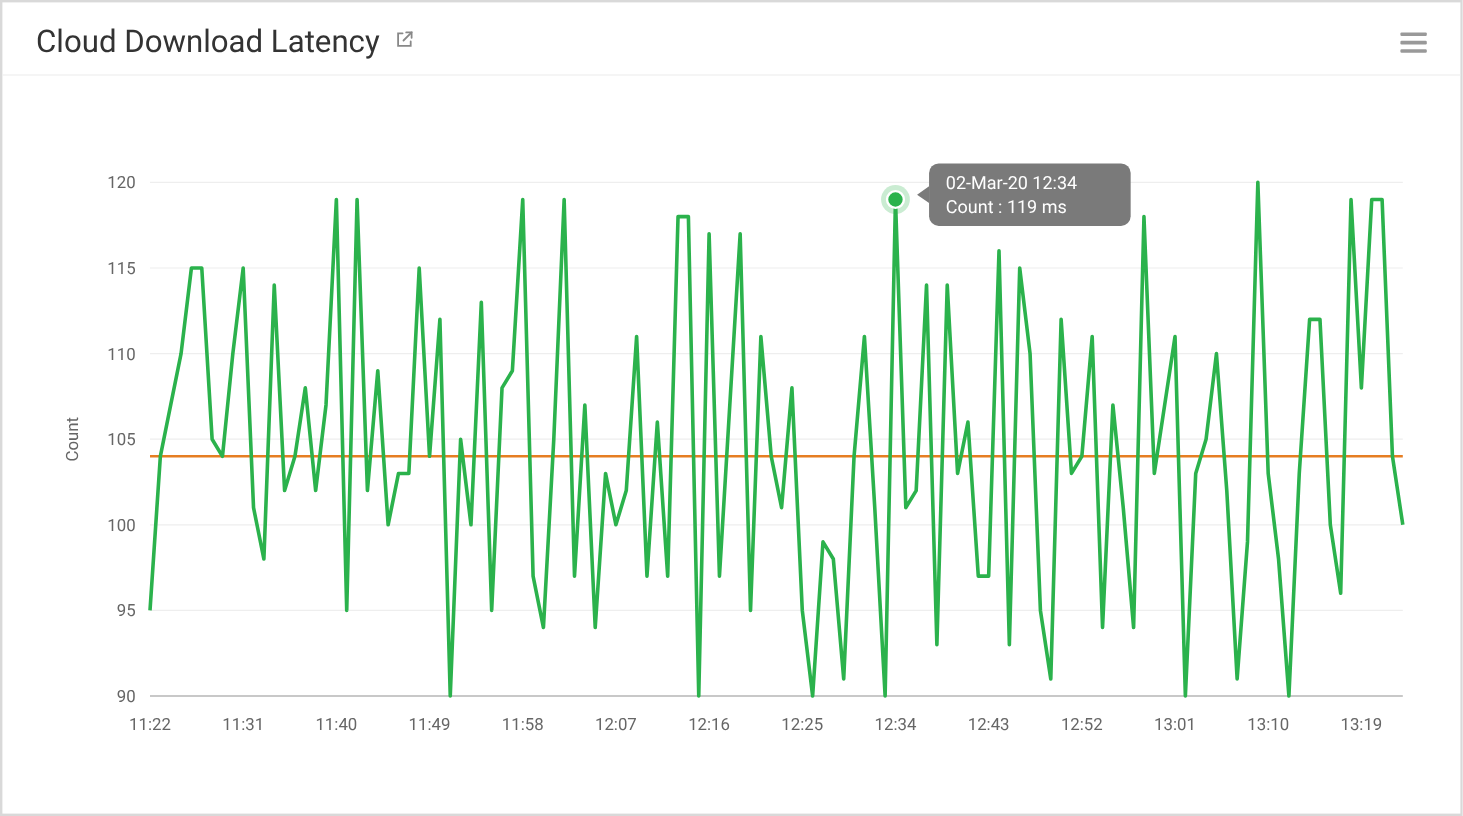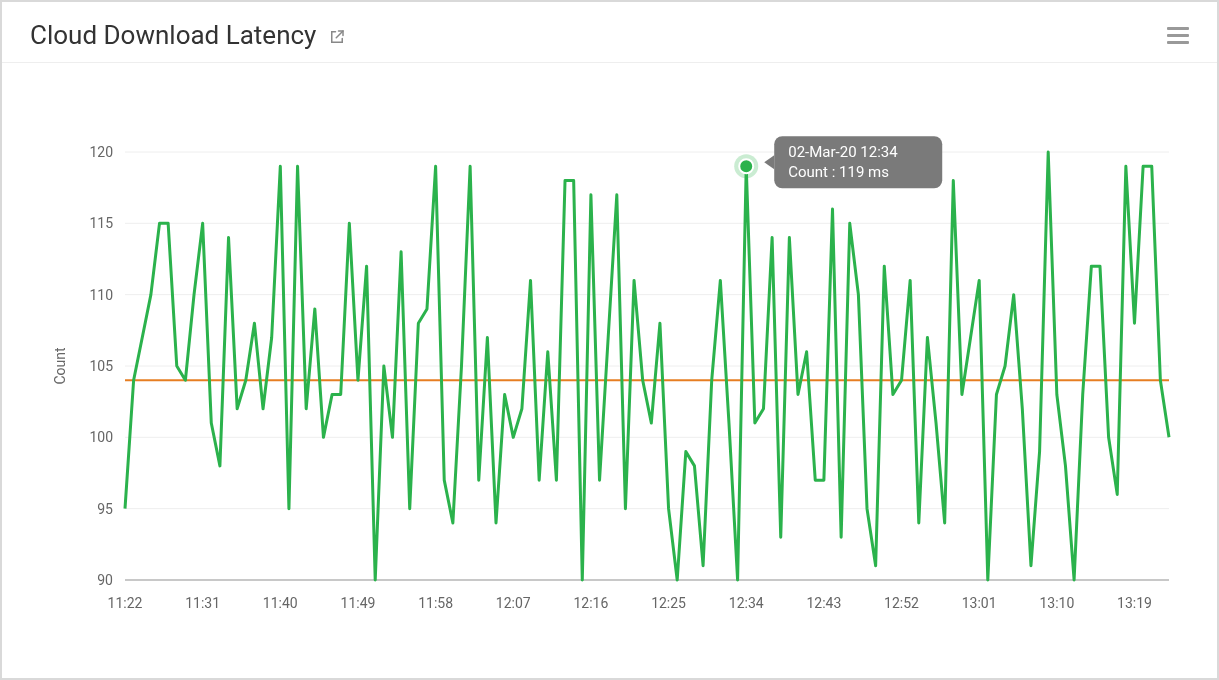--- a/index.html
+++ b/index.html
@@ -1,18 +1,18 @@
 <!DOCTYPE html>
 <html><head>
 <meta charset="utf-8">
 <style>
   html,body{margin:0;padding:0;font-family:-apple-system,BlinkMacSystemFont,"Segoe UI",Roboto,Helvetica,Arial,sans-serif;background:#fff;color:#333;}
   .panel{box-sizing:border-box;width:1219px;height:680px;border:2px solid #d9d9d9;position:relative;}
   .panel-header{display:flex;align-items:center;justify-content:space-between;padding:18px 28px 12px 28px;border-bottom:1px solid #eee;margin:0 0 0 0;}
-  .panel-header-left{display:flex;align-items:flex-end;gap:12px;}
+  .panel-header-left{display:flex;align-items:center;gap:12px;}
   .panel-title{font-size:26px;font-weight:400;color:#333;}
   .popout-icon svg{width:18px;height:18px;stroke:#888;}
   .menu-icon{width:22px;display:flex;flex-direction:column;gap:4px;cursor:pointer;}
   .menu-icon span{display:block;height:3px;background:#999;border-radius:1px;}
   .chart-wrap{position:absolute;left:28px;right:28px;top:80px;bottom:28px;}
   .chart-svg{width:100%;height:100%;}
   .axis-tick{font-size:14px;fill:#666;}
   .axis-label{font-size:14px;fill:#666;}
   .grid-line{stroke:#eee;stroke-width:1;}
   .baseline{stroke:#999;stroke-width:1;}

